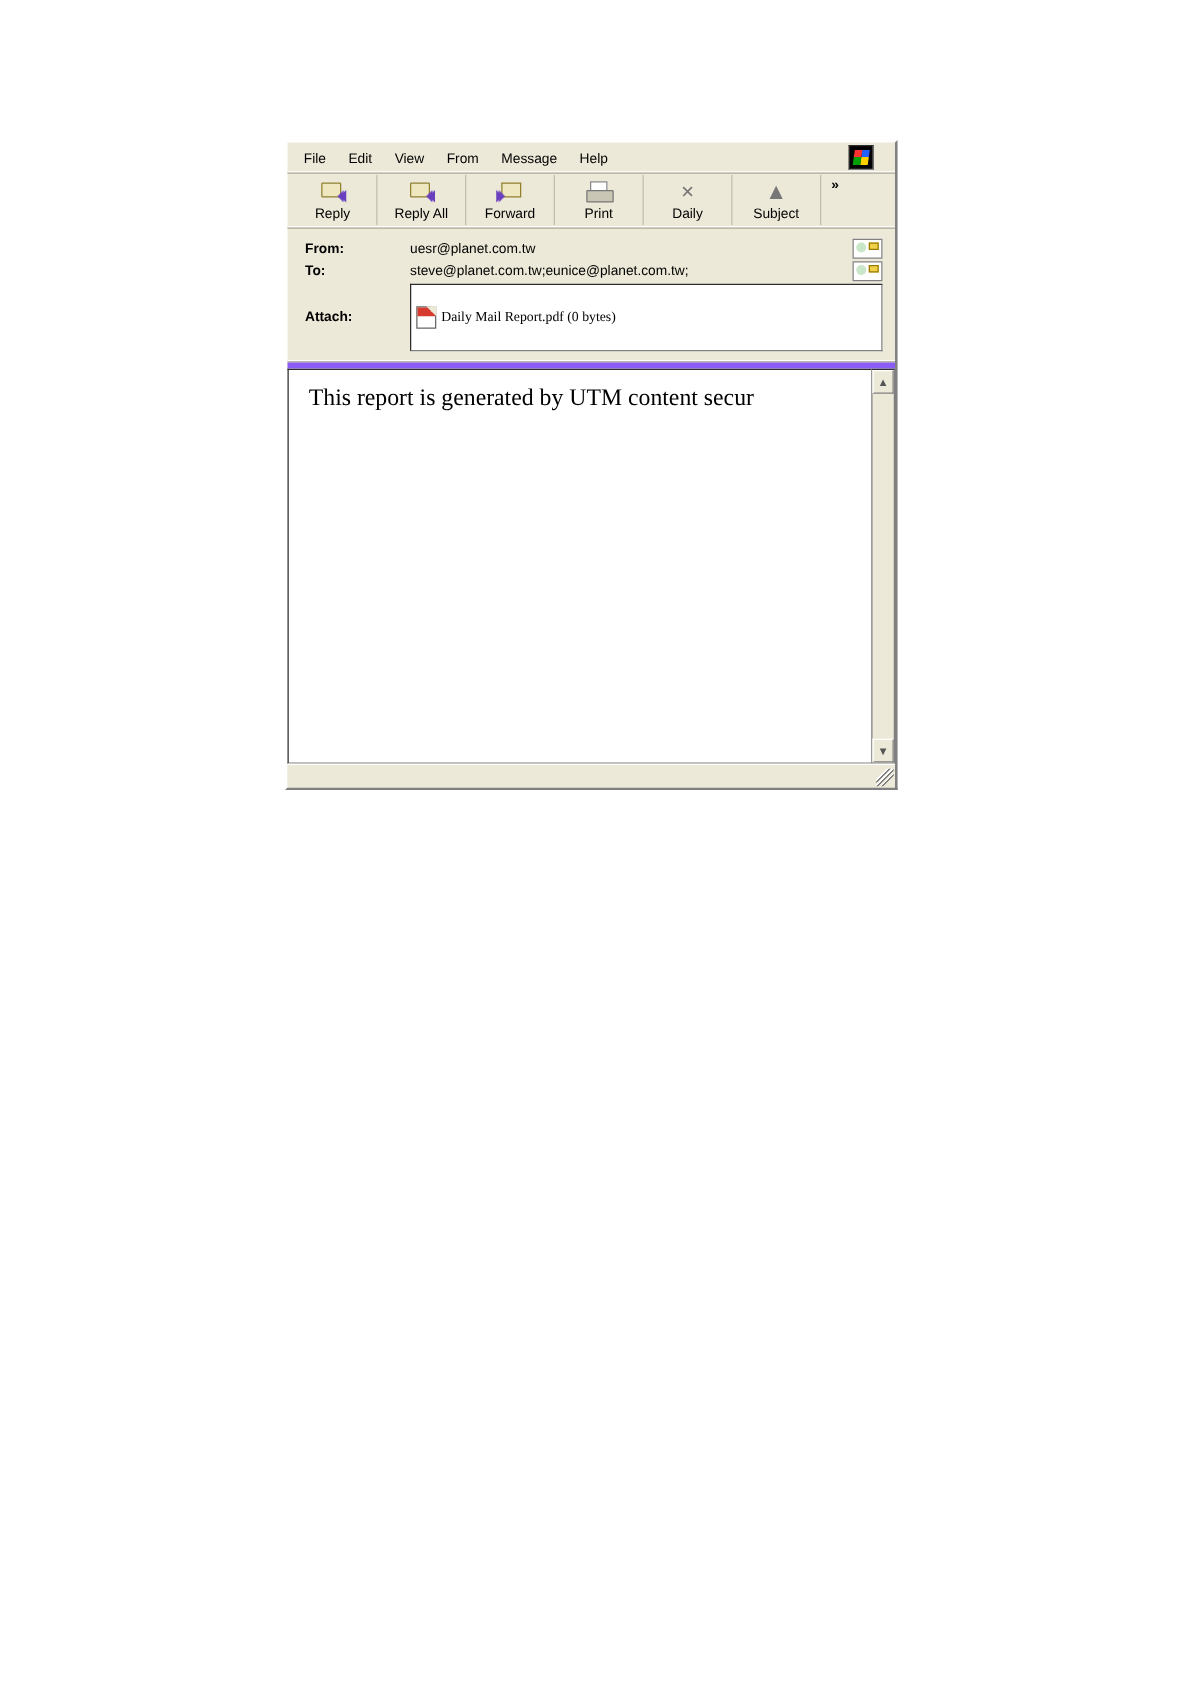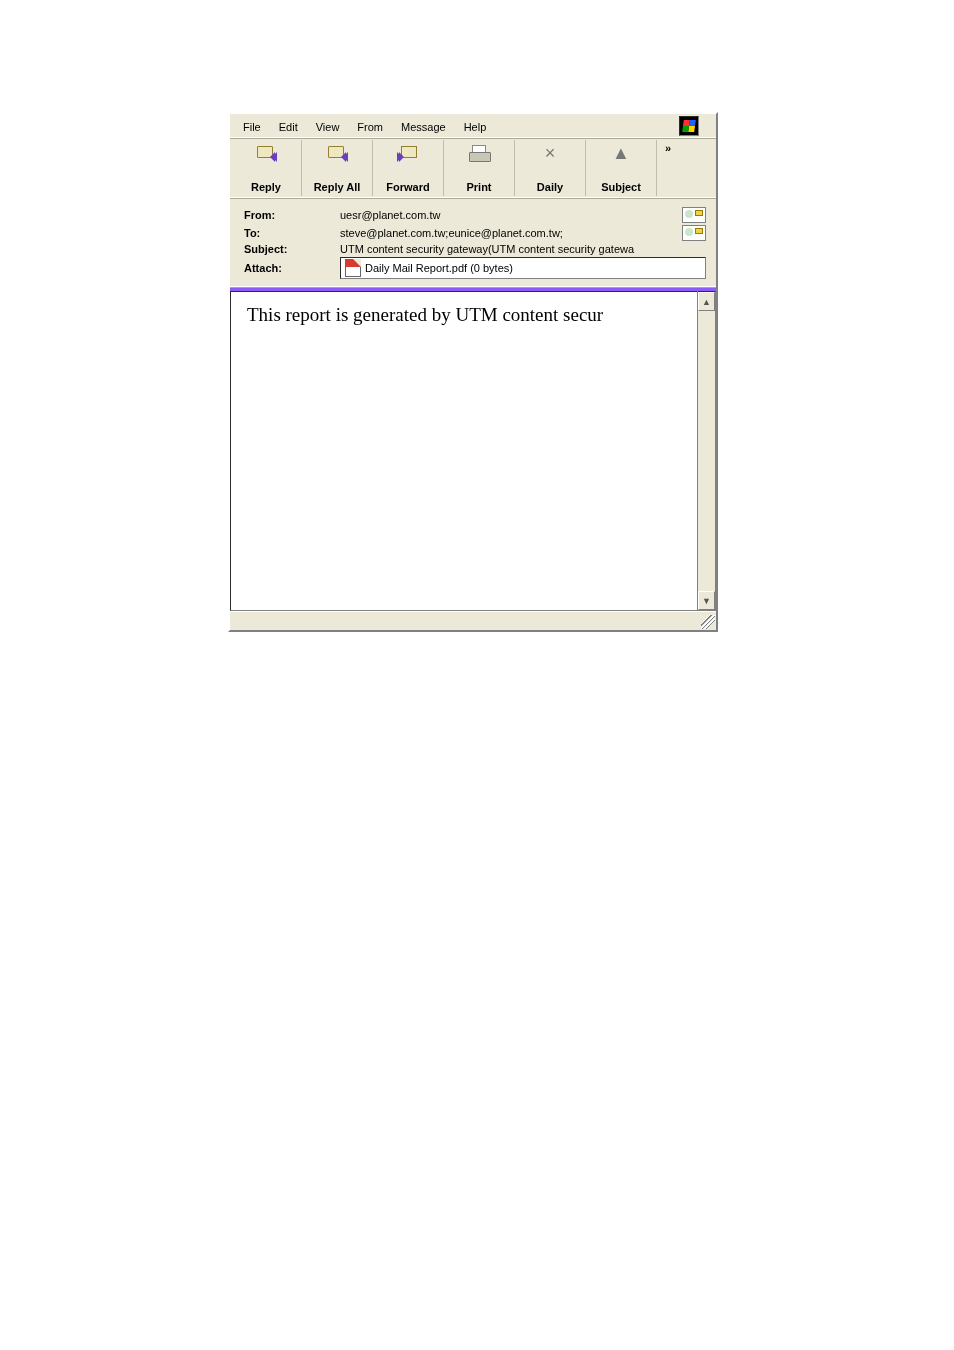--- a/index.html
+++ b/index.html
@@ -73,40 +73,40 @@
   .tb-btn:last-of-type { border-right: none; }
   .tb-btn .ic {
     height: 22px;
     display: flex;
     align-items: center;
     justify-content: center;
     font-size: 18px;
     line-height: 1;
     color: #777;
   }
-  .tb-btn .lbl { margin-top: 17px; font-weight: bold; }
+  .tb-btn .lbl { margin-top: 1px; }
   .overflow {
     width: 22px;
     display:flex; align-items:flex-start; justify-content:center;
     font-weight:bold; font-size:11px;
     padding-top:2px;
   }
 
   .headers {
     padding: 6px 10px 6px 14px;
     border-bottom: 1px solid #aca899;
     box-shadow: inset 0 -1px 0 #fff;
   }
   .hdr-row {
     display: flex;
     align-items: center;
     margin: 2px 0;
   }
   .hdr-lbl {
-    width: 96px;
+    width: 84px;
     font-weight: bold;
   }
   .hdr-val {
     flex: 1;
     white-space: nowrap;
     overflow: hidden;
     text-overflow: clip;
   }
   .contact-ico {
     width: 22px; height: 14px;
@@ -125,22 +125,23 @@
     position:absolute; left:2px; top:2px; width:8px; height:8px;
     border-radius:50%;
     background:#c9e6c9;
   }
 
   .attach-box {
     display:flex; align-items:center;
     flex:1;
     background:#fff;
     border: 1px inset #808080;
-    padding: 1px 4px;
+    padding: 17px 4px;
     height: 18px;
+    font-family: Liberation Serif, serif;
   }
   .pdf-ico {
     width: 14px; height: 16px;
     background: #fff;
     border: 1px solid #666;
     position: relative;
     margin-right: 4px;
   }
   .pdf-ico::before {
     content:"";
@@ -150,21 +151,21 @@
   .pdf-ico::after {
     content:"";
     position:absolute; right:-1px; top:-1px;
     border: 4px solid transparent;
     border-top-color:#ece9d8; border-right-color:#ece9d8;
   }
 
   .body-wrap {
     flex: 1;
     display: flex;
-    border-top: 3px solid #8b5cf6;
+    border-top: 5px solid #8b5cf6;
   }
   .message-body {
     flex: 1;
     background: #fff;
     font-family: "Times New Roman", serif;
     font-size: 19px;
     padding: 12px 4px 4px 16px;
     overflow: hidden;
     white-space: nowrap;
     border: 1px inset #808080;
@@ -297,24 +298,20 @@
       <span class="hdr-lbl">From:</span>
       <span class="hdr-val">uesr@planet.com.tw</span>
       <span class="contact-ico"></span>
     </div>
     <div class="hdr-row">
       <span class="hdr-lbl">To:</span>
       <span class="hdr-val">steve@planet.com.tw;eunice@planet.com.tw;</span>
       <span class="contact-ico"></span>
     </div>
     <div class="hdr-row">
-      <span class="hdr-lbl">Subject:</span>
-      <span class="hdr-val">UTM content security gateway(UTM content security gatewa</span>
-    </div>
-    <div class="hdr-row">
       <span class="hdr-lbl">Attach:</span>
       <span class="attach-box">
         <span class="pdf-ico"></span>
         <span>Daily Mail Report.pdf (0 bytes)</span>
       </span>
     </div>
   </div>
 
   <div class="body-wrap">
     <div class="message-body">This report is generated by UTM content secur</div>

